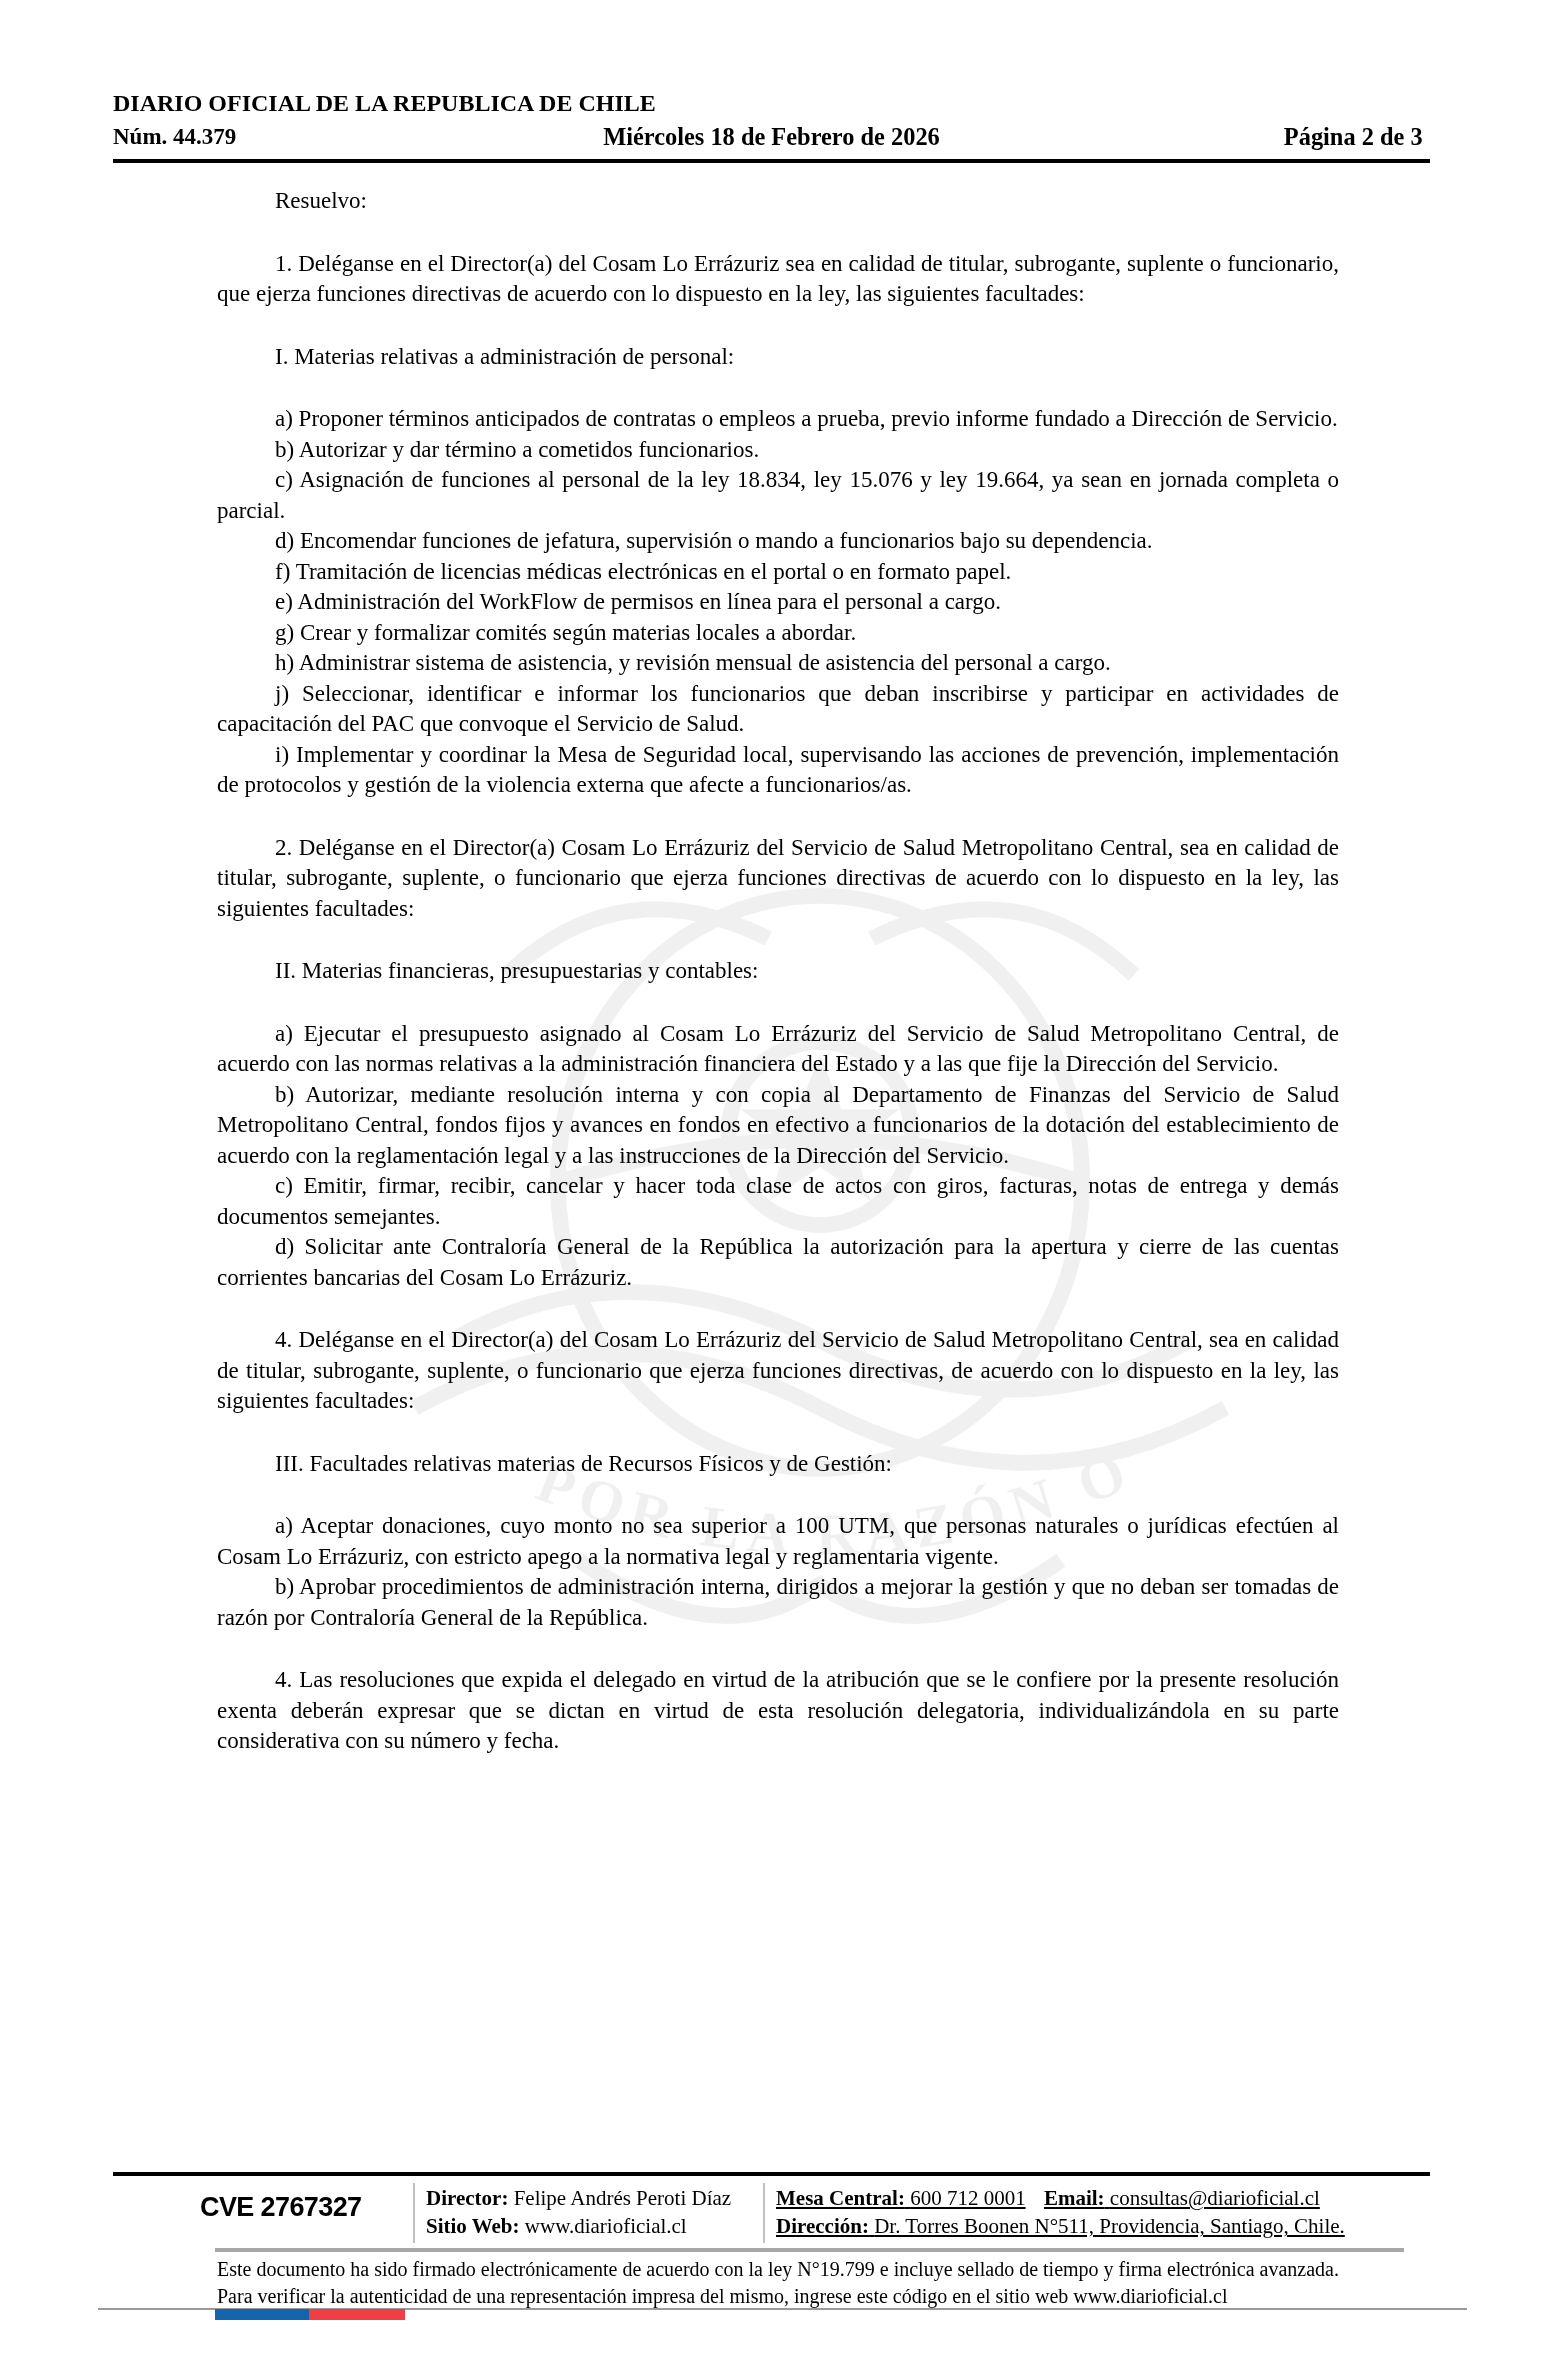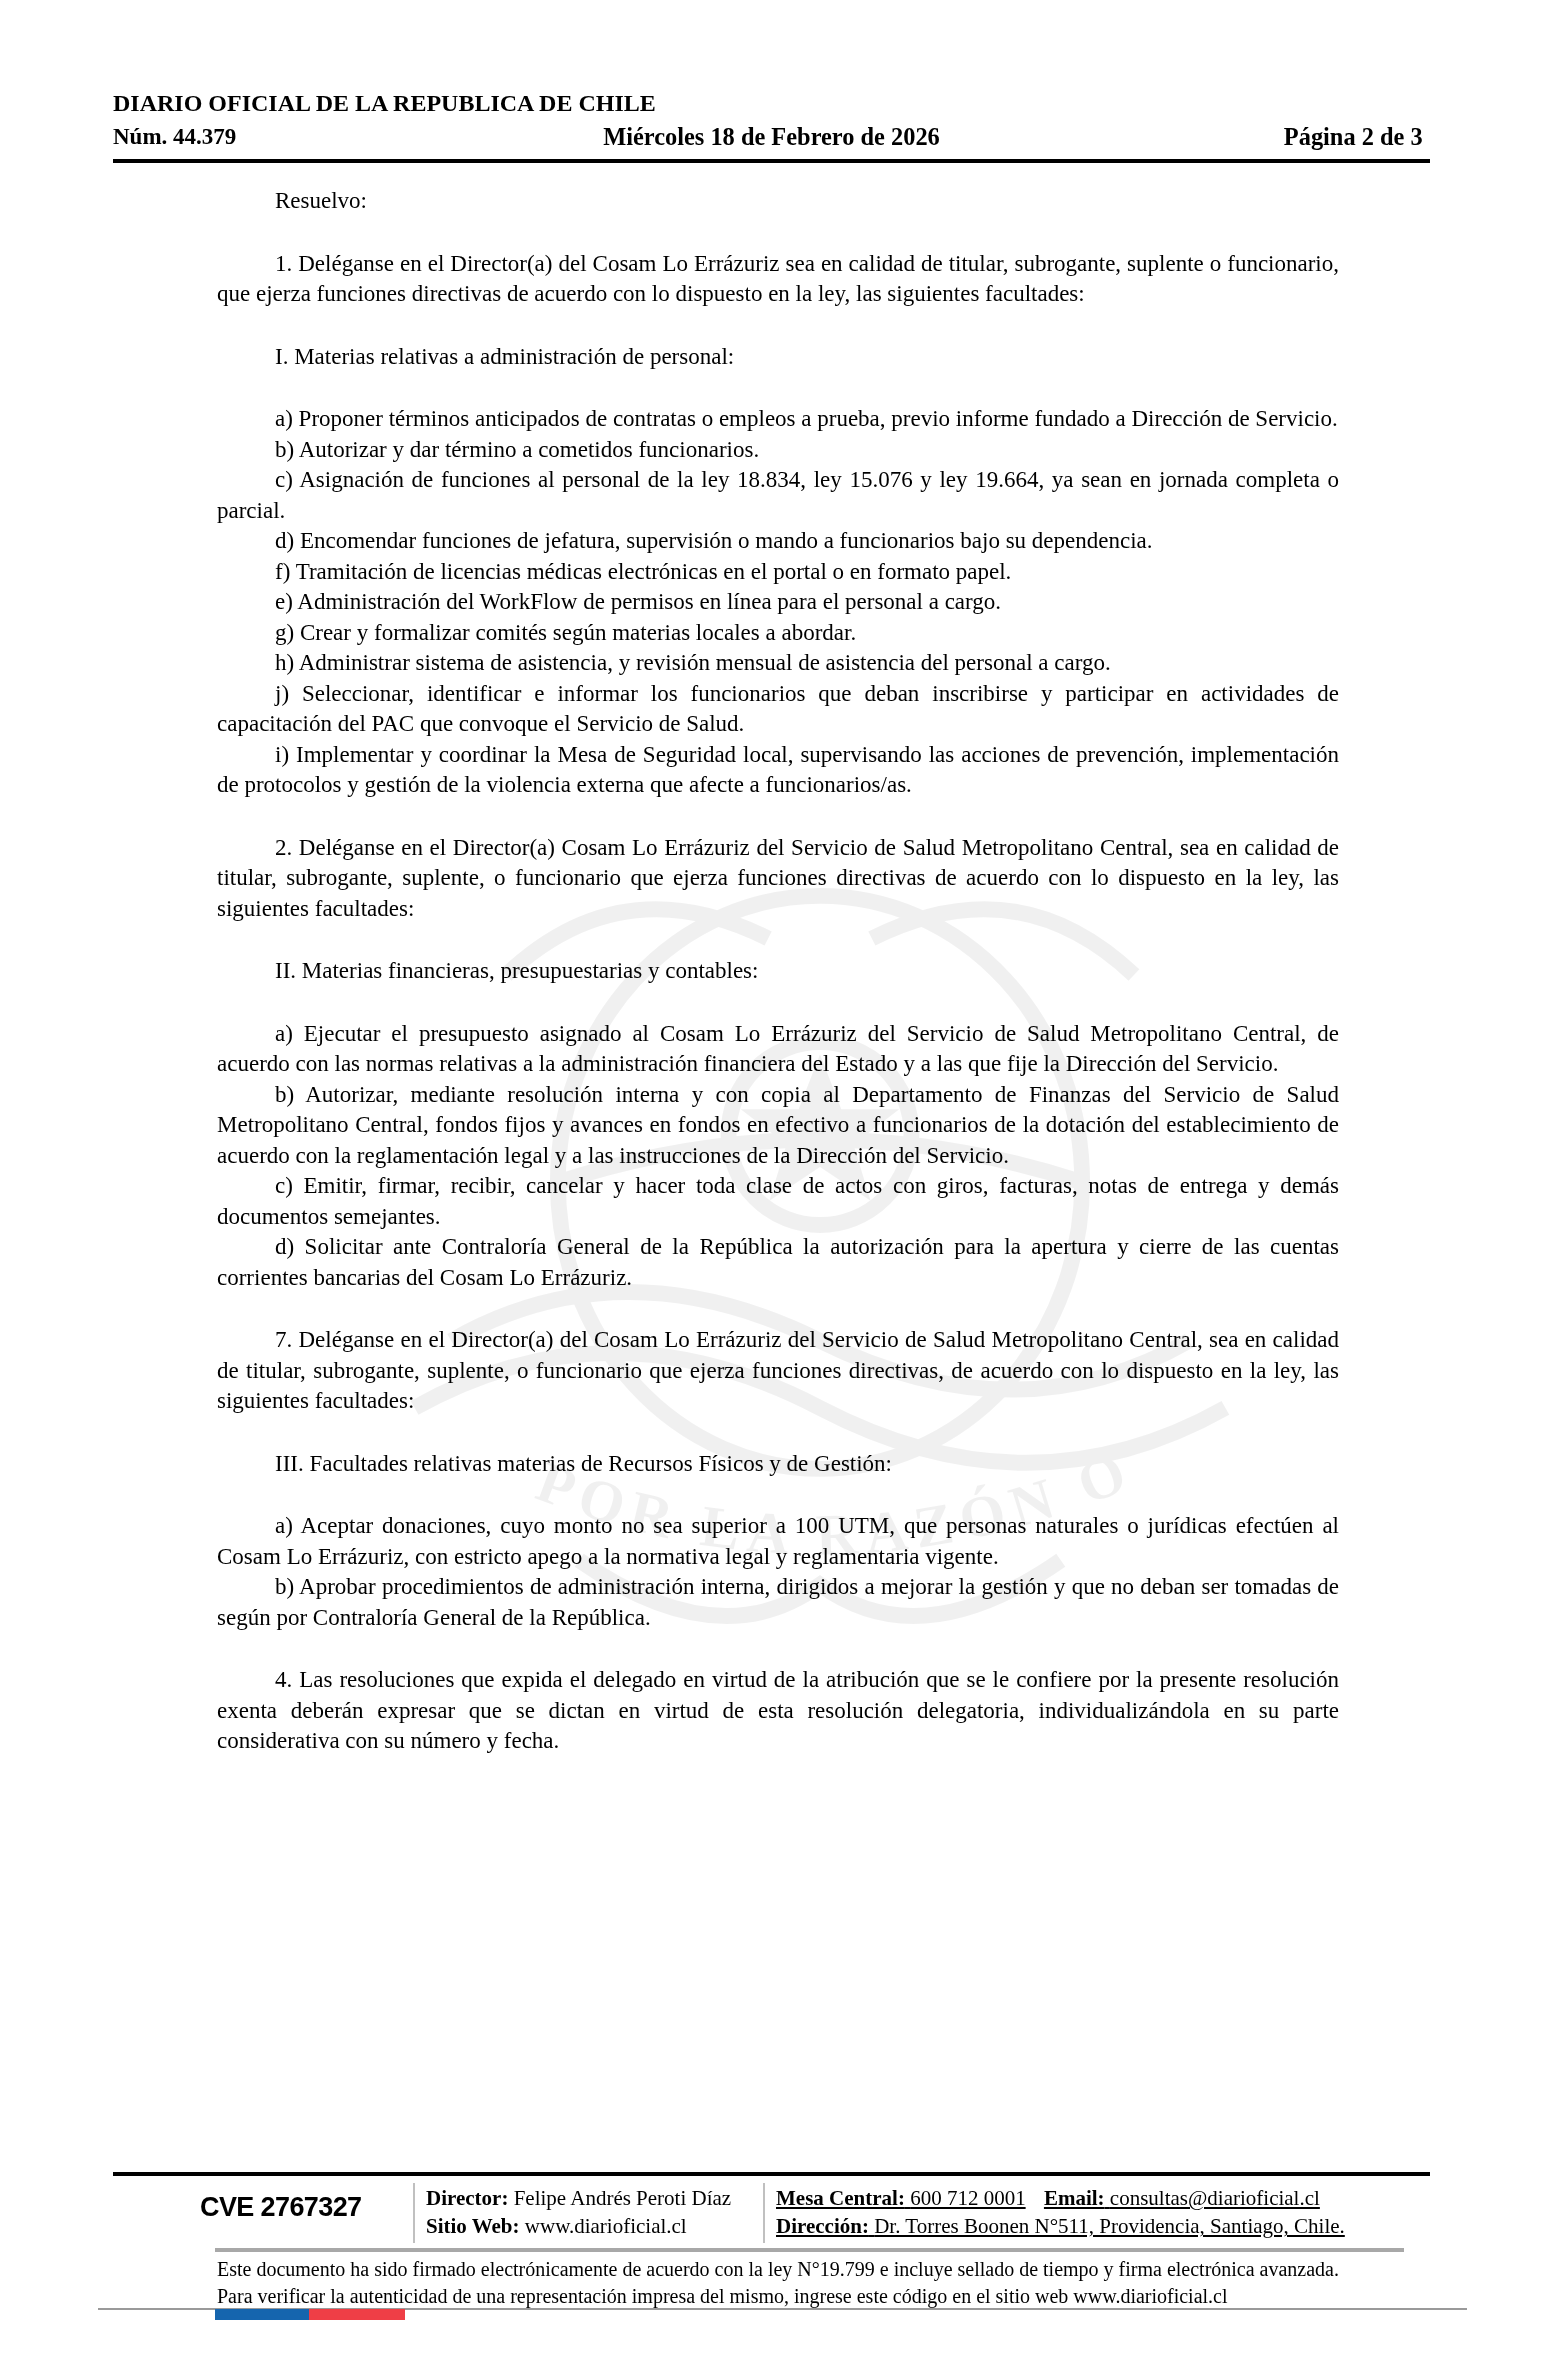--- a/index.html
+++ b/index.html
@@ -95,24 +95,24 @@
       <p class="para">g) Crear y formalizar comités según materias locales a abordar.</p>
       <p class="para">h) Administrar sistema de asistencia, y revisión mensual de asistencia del personal a cargo.</p>
       <p class="para">j) Seleccionar, identificar e informar los funcionarios que deban inscribirse y participar en actividades de capacitación del PAC que convoque el Servicio de Salud.</p>
       <p class="para">i) Implementar y coordinar la Mesa de Seguridad local, supervisando las acciones de prevención, implementación de protocolos y gestión de la violencia externa que afecte a funcionarios/as.</p>
       <p class="para gap">2. Deléganse en el Director(a) Cosam Lo Errázuriz del Servicio de Salud Metropolitano Central, sea en calidad de titular, subrogante, suplente, o funcionario que ejerza funciones directivas de acuerdo con lo dispuesto en la ley, las siguientes facultades:</p>
       <p class="para gap">II. Materias financieras, presupuestarias y contables:</p>
       <p class="para gap">a) Ejecutar el presupuesto asignado al Cosam Lo Errázuriz del Servicio de Salud Metropolitano Central, de acuerdo con las normas relativas a la administración financiera del Estado y a las que fije la Dirección del Servicio.</p>
       <p class="para">b) Autorizar, mediante resolución interna y con copia al Departamento de Finanzas del Servicio de Salud Metropolitano Central, fondos fijos y avances en fondos en efectivo a funcionarios de la dotación del establecimiento de acuerdo con la reglamentación legal y a las instrucciones de la Dirección del Servicio.</p>
       <p class="para">c) Emitir, firmar, recibir, cancelar y hacer toda clase de actos con giros, facturas, notas de entrega y demás documentos semejantes.</p>
       <p class="para">d) Solicitar ante Contraloría General de la República la autorización para la apertura y cierre de las cuentas corrientes bancarias del Cosam Lo Errázuriz.</p>
-      <p class="para gap">7. Deléganse en el Director(a) del Cosam Lo Errázuriz del Servicio de Salud Metropolitano Central, sea en calidad de titular, subrogante, suplente, o funcionario que ejerza funciones directivas, de acuerdo con lo dispuesto en la ley, las siguientes facultades:</p>
+      <p class="para gap">4. Deléganse en el Director(a) del Cosam Lo Errázuriz del Servicio de Salud Metropolitano Central, sea en calidad de titular, subrogante, suplente, o funcionario que ejerza funciones directivas, de acuerdo con lo dispuesto en la ley, las siguientes facultades:</p>
       <p class="para gap">III. Facultades relativas materias de Recursos Físicos y de Gestión:</p>
       <p class="para gap">a) Aceptar donaciones, cuyo monto no sea superior a 100 UTM, que personas naturales o jurídicas efectúen al Cosam Lo Errázuriz, con estricto apego a la normativa legal y reglamentaria vigente.</p>
-      <p class="para">b) Aprobar procedimientos de administración interna, dirigidos a mejorar la gestión y que no deban ser tomadas de según por Contraloría General de la República.</p>
+      <p class="para">b) Aprobar procedimientos de administración interna, dirigidos a mejorar la gestión y que no deban ser tomadas de razón por Contraloría General de la República.</p>
       <p class="para gap">4. Las resoluciones que expida el delegado en virtud de la atribución que se le confiere por la presente resolución exenta deberán expresar que se dictan en virtud de esta resolución delegatoria, individualizándola en su parte considerativa con su número y fecha.</p>
     </div>
 
   <div class="f-rule-top"></div>
 
   <div class="f-box">
     <span class="cve">CVE 2767327</span>
     <span class="f-div d1"></span>
     <div class="f-col dir">
       <div><b>Director:</b> <span>Felipe Andrés Peroti Díaz</span></div>

